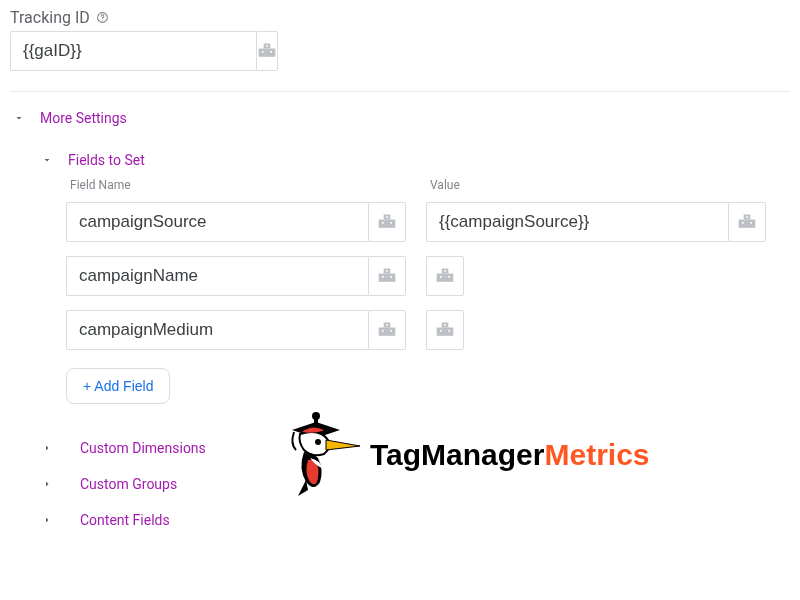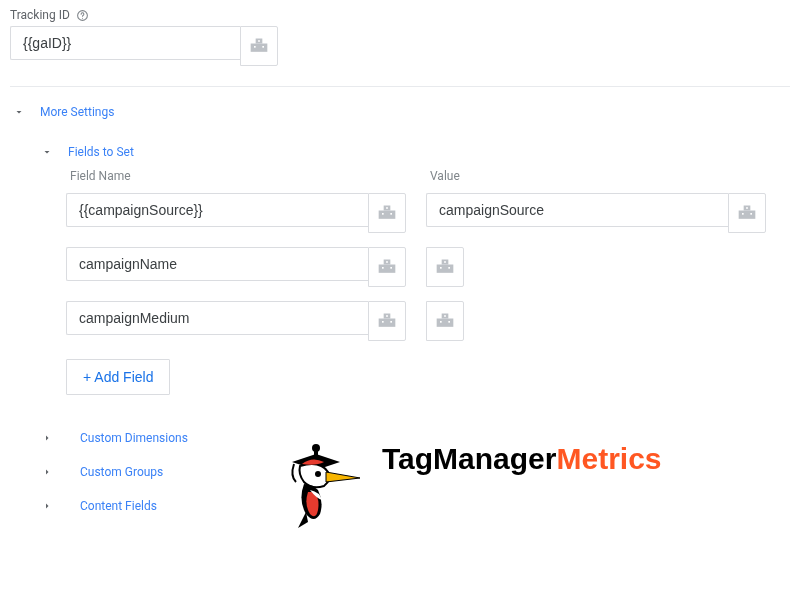--- a/index.html
+++ b/index.html
@@ -13,43 +13,43 @@
     overflow: hidden;
     position: relative;
   }
   .section {
     padding: 8px 10px;
   }
   .label-row {
     display: flex;
     align-items: center;
     gap: 6px;
-    font-size: 12px;
+    font-size: 16px;
     color: #5f6368;
     margin-bottom: 4px;
   }
   .help-icon {
     display: inline-flex;
     align-items: center;
     justify-content: center;
   }
   .help-icon svg { width: 13px; height: 13px; display:block; }
   .input-group {
     display: flex;
     align-items: stretch;
     width: 268px;
   }
   .text-input {
     flex: 1;
-    height: 34px;
+    height: 40px;
     border: 1px solid #dadce0;
     border-right: none;
     border-radius: 2px 0 0 2px;
     padding: 4px 12px;
-    font-size: 14px;
+    font-size: 17px;
     color: #3c4043;
     outline: none;
     background:#fff;
   }
   .var-btn {
     width: 38px;
     height: 40px;
     border: 1px solid #dadce0;
     border-radius: 0 2px 2px 0;
     background: #fff;
@@ -66,22 +66,22 @@
   .collapse-row {
     display: flex;
     align-items: center;
     gap: 12px;
     cursor: pointer;
     padding: 4px 0;
   }
   .chev { width: 18px; display:flex; align-items:center; justify-content:center; }
   .chev svg { width: 12px; height: 12px; display:block; }
   .collapse-title {
-    font-size: 12px;
-    color: #3b82f6;
+    font-size: 14px;
+    color: #a21caf;
   }
   .sub {
     margin-left: 28px;
     margin-top: 18px;
   }
   .sub2 {
     margin-left: 28px;
     margin-top: 6px;
   }
   .col-headers {
@@ -98,45 +98,45 @@
     gap: 20px;
     margin-bottom: 14px;
   }
   .field-row .input-group { width: 340px; }
   .add-btn {
     display: inline-flex;
     align-items: center;
     height: 36px;
     padding: 0 16px;
     border: 1px solid #dadce0;
-    border-radius: 1px;
+    border-radius: 8px;
     background: #fff;
     color: #1a73e8;
     font-size: 14px;
     font-weight: 500;
     cursor: pointer;
     margin-top: 4px;
   }
   .collapsed-sections {
     margin-top: 26px;
   }
   .collapsed-row {
     display: flex;
     align-items: center;
     gap: 24px;
     padding: 10px 0;
     cursor: pointer;
   }
   .logo {
     position: absolute;
     left: 280px;
-    top: 442px;
-    display: flex;
-    align-items: flex-start;
-    gap: 22px;
+    top: 410px;
+    display: flex;
+    align-items: center;
+    gap: 10px;
     pointer-events: none;
   }
   .logo-text {
     font-size: 30px;
     font-weight: 700;
     color: #000;
     display: flex;
     align-items: baseline;
     font-family: Arial, sans-serif;
   }
@@ -195,35 +195,35 @@
 
     <div class="sub2">
       <div class="col-headers">
         <div class="c1">Field Name</div>
         <div class="c2">Value</div>
       </div>
 
       
       <div class="field-row">
         <div class="input-group">
+          <input class="text-input" type="text" value="campaignSource" style="">
+          <div class="var-btn">
+            <span class="brick-icon">
+              <svg viewBox="0 0 24 18">
+                  <path fill="#bdc1c6" d="M2 6h20v10H2z"></path>
+                  <path fill="#bdc1c6" d="M8 0h8v6H8z"></path>
+                  <rect x="11" y="2" width="2" height="2" fill="#fff"></rect>
+                  <rect x="6" y="9" width="2" height="2" fill="#fff"></rect>
+                  <rect x="16" y="9" width="2" height="2" fill="#fff"></rect>
+                </svg>
+            </span>
+          </div>
+        </div>
+        <div class="input-group">
           <input class="text-input" type="text" value="{{campaignSource}}" style="">
-          <div class="var-btn">
-            <span class="brick-icon">
-              <svg viewBox="0 0 24 18">
-                  <path fill="#bdc1c6" d="M2 6h20v10H2z"></path>
-                  <path fill="#bdc1c6" d="M8 0h8v6H8z"></path>
-                  <rect x="11" y="2" width="2" height="2" fill="#fff"></rect>
-                  <rect x="6" y="9" width="2" height="2" fill="#fff"></rect>
-                  <rect x="16" y="9" width="2" height="2" fill="#fff"></rect>
-                </svg>
-            </span>
-          </div>
-        </div>
-        <div class="input-group">
-          <input class="text-input" type="text" value="campaignSource" style="">
           <div class="var-btn">
             <span class="brick-icon">
               <svg viewBox="0 0 24 18">
                   <path fill="#bdc1c6" d="M2 6h20v10H2z"></path>
                   <path fill="#bdc1c6" d="M8 0h8v6H8z"></path>
                   <rect x="11" y="2" width="2" height="2" fill="#fff"></rect>
                   <rect x="6" y="9" width="2" height="2" fill="#fff"></rect>
                   <rect x="16" y="9" width="2" height="2" fill="#fff"></rect>
                 </svg>
             </span>

